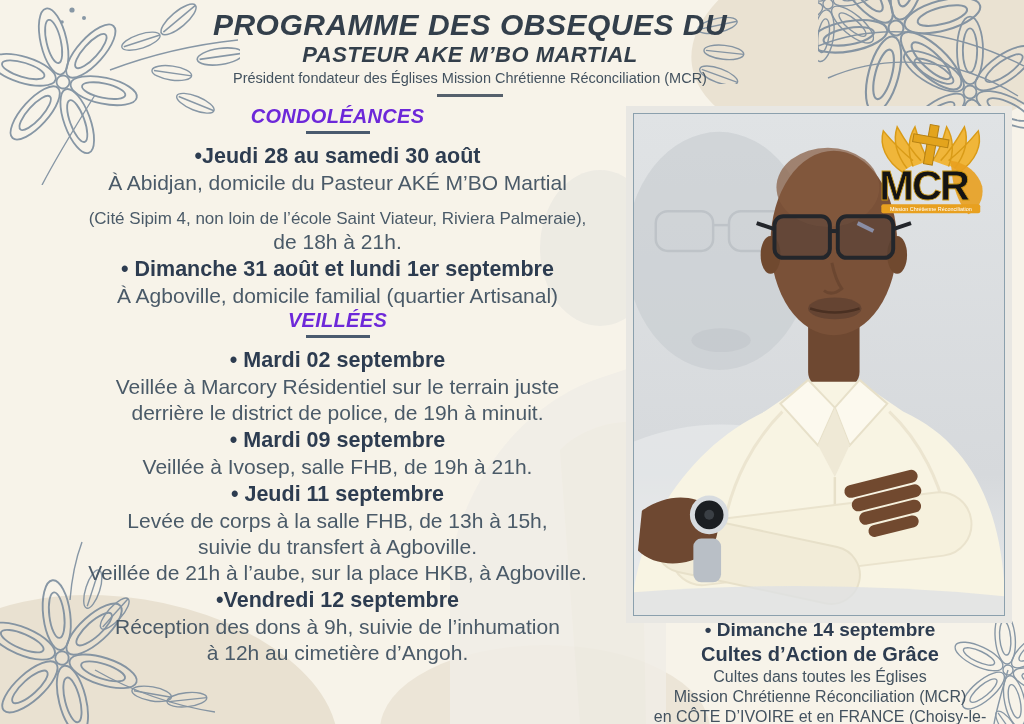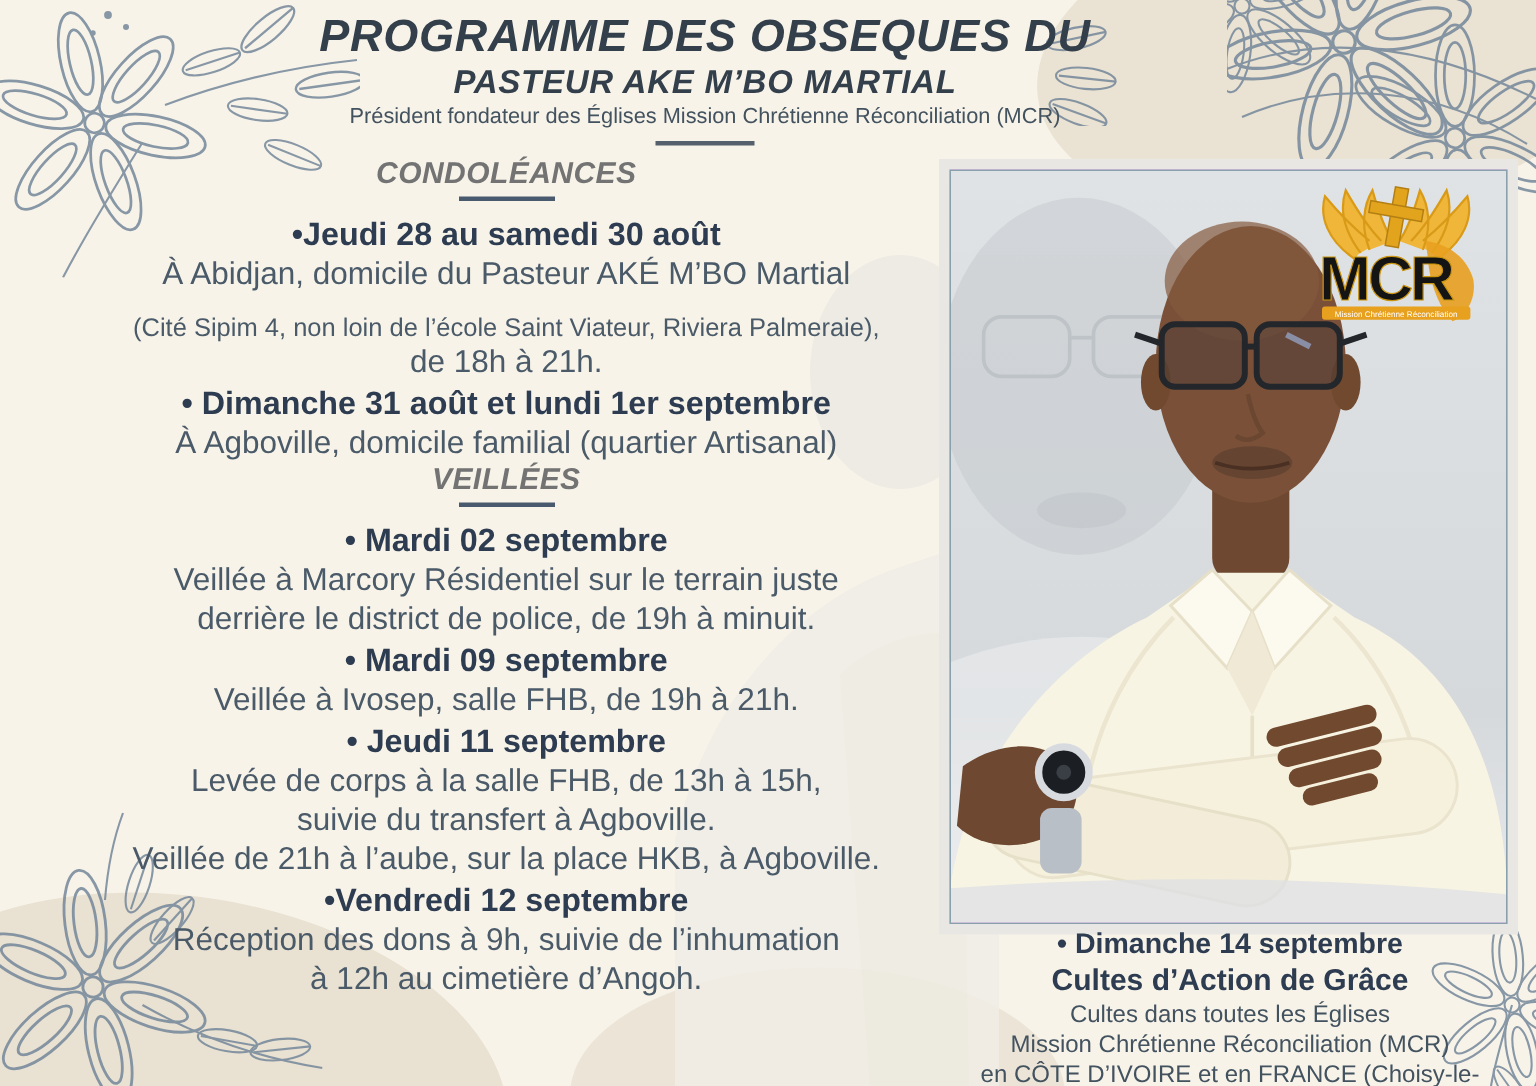--- a/index.html
+++ b/index.html
@@ -21,21 +21,21 @@
   .fl{stroke:#74879a;fill:none;stroke-width:1.4;opacity:.85;}
   
   .header{position:absolute;left:40px;top:8px;width:860px;text-align:center;}
   .title1{font-size:30px;line-height:34px;font-weight:bold;font-style:italic;color:#333f4b;letter-spacing:.5px;}
   .title2{font-size:22px;line-height:26px;font-weight:bold;font-style:italic;color:#333f4b;letter-spacing:.5px;}
   .subtitle{font-size:14.5px;line-height:20px;color:#43525f;}
   .header-divider{width:66px;height:3px;background:#55606c;margin:6px auto 0;}
   
   .content{position:absolute;left:25px;top:105px;width:625px;text-align:center;}
   .sec-head{margin:0 0 8px;}
-  .sec-head-text{font-size:20px;line-height:22px;font-weight:bold;font-style:italic;color:#737373;letter-spacing:.3px;display:inline-block;}
+  .sec-head-text{font-size:20px;line-height:22px;font-weight:bold;font-style:italic;color:#6d28d9;letter-spacing:.3px;display:inline-block;}
   .sec-underline{width:64px;height:3px;background:#4a5a6e;margin:4px auto 0;}
   .date{font-size:21.5px;line-height:28px;font-weight:bold;color:#2d3c50;}
   .line{font-size:21px;line-height:26px;color:#4a5a68;}
   .line.small{font-size:17px;line-height:21px;margin-top:12px;}
   
   .photo-wrap{left:626px;top:106px;width:372px;height:503px;padding:7px;background:#e8e7e3;}
   .photo{width:100%;height:100%;border:1.5px solid #8ba0ad;box-sizing:border-box;background:#f0abfc;overflow:hidden;}
   .photo svg{display:block;width:100%;height:100%;}
   
   .footer{position:absolute;left:645px;top:618px;width:350px;text-align:center;}

